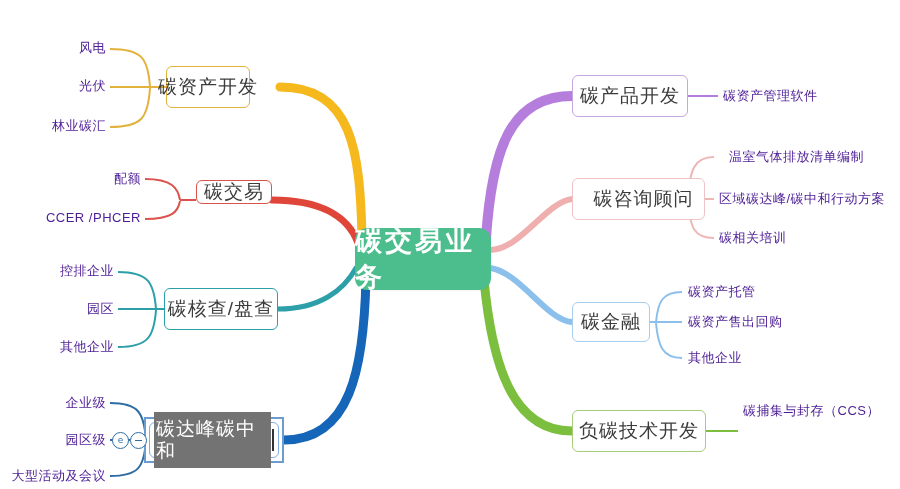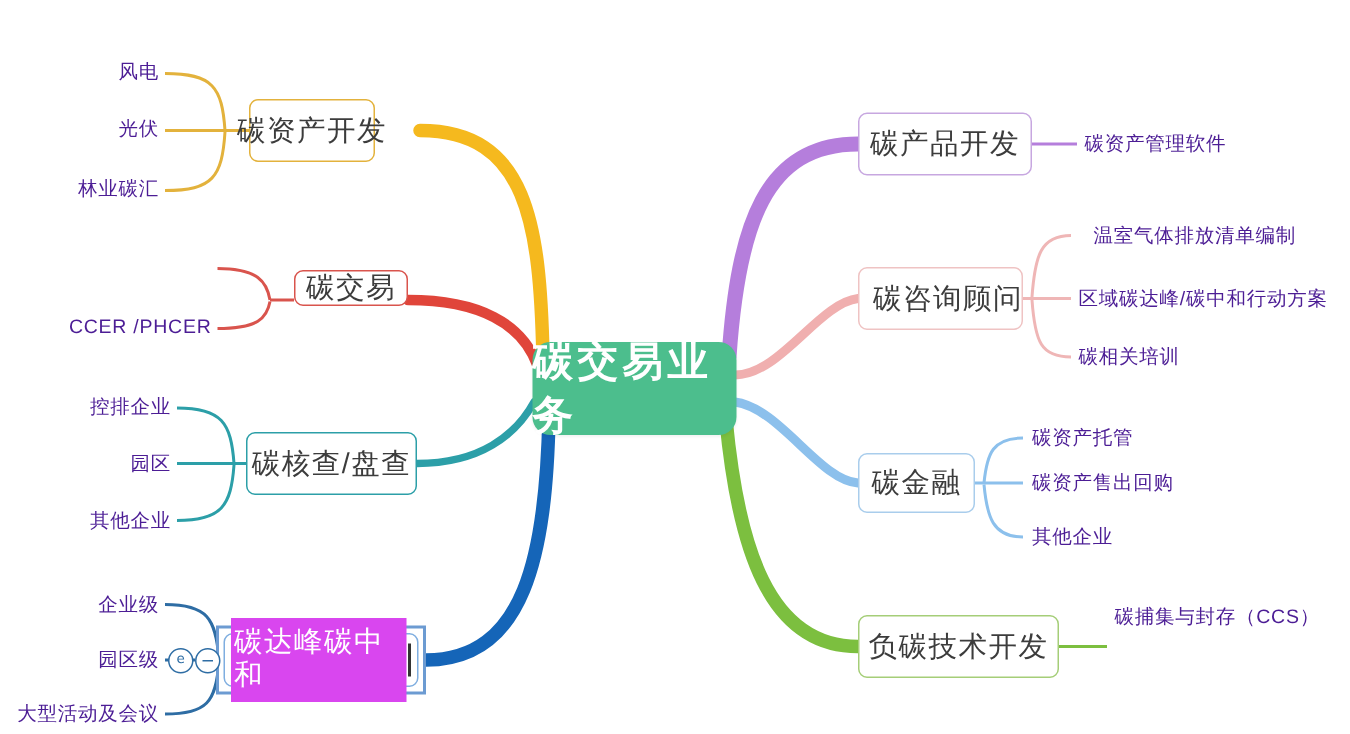--- a/index.html
+++ b/index.html
@@ -65,21 +65,21 @@
   .edit-inner{
     box-sizing:border-box;
     width:100%;height:100%;
     border:1px solid #7FAEE0;
     border-radius:6px;
     display:flex;align-items:center;
     padding:0 4px;
     background:#ffffff;
   }
   .edit-text{
-    background:#d946ef;
+    background:#737373;
     color:#ffffff;
     font-size:19px;
     letter-spacing:1px;
     padding:6px 2px;
     line-height:1.15;
   }
   .edit-caret{
     display:inline-block;
     width:2px;height:22px;
     background:#333;
@@ -176,35 +176,36 @@
     <span style="font-size:9px;line-height:1;">e</span>
   </div>
   <div class="ctrl-icon" style="left:130px;top:432px;">
     <span class="minus"></span>
   </div>
 
   <div class="leaf l" style="left:0px;top:41px;width:106px;">风电</div>
   <div class="leaf l" style="left:0px;top:79px;width:106px;">光伏</div>
   <div class="leaf l" style="left:0px;top:119px;width:106px;">林业碳汇</div>
 
+  <div class="leaf l" style="left:0px;top:172px;width:141px;">配额</div>
   <div class="leaf l" style="left:0px;top:211px;width:141px;">CCER /PHCER</div>
 
   <div class="leaf l" style="left:0px;top:264px;width:114px;">控排企业</div>
   <div class="leaf l" style="left:0px;top:302px;width:114px;">园区</div>
   <div class="leaf l" style="left:0px;top:340px;width:114px;">其他企业</div>
 
   <div class="leaf l" style="left:0px;top:396px;width:106px;">企业级</div>
   <div class="leaf l" style="left:0px;top:433px;width:106px;">园区级</div>
   <div class="leaf l" style="left:0px;top:469px;width:106px;">大型活动及会议</div>
 
   <div class="node branch-node" style="left:572px;top:75px;width:116px;height:42px;border-color:#C7A7E0;">
     <span>碳产品开发</span>
   </div>
 
-  <div class="node branch-node" style="left:572px;top:178px;width:110px;height:42px;border-color:#EFC3C3;padding-left:20px;">
+  <div class="node branch-node" style="left:572px;top:178px;width:133px;height:42px;border-color:#EFC3C3;padding-left:20px;">
     <span>碳咨询顾问</span>
   </div>
 
   <div class="node branch-node" style="left:572px;top:302px;width:78px;height:40px;border-color:#A9CDEC;">
     <span>碳金融</span>
   </div>
 
   <div class="node branch-node" style="left:572px;top:410px;width:134px;height:42px;border-color:#A5CE78;">
     <span>负碳技术开发</span>
   </div>

